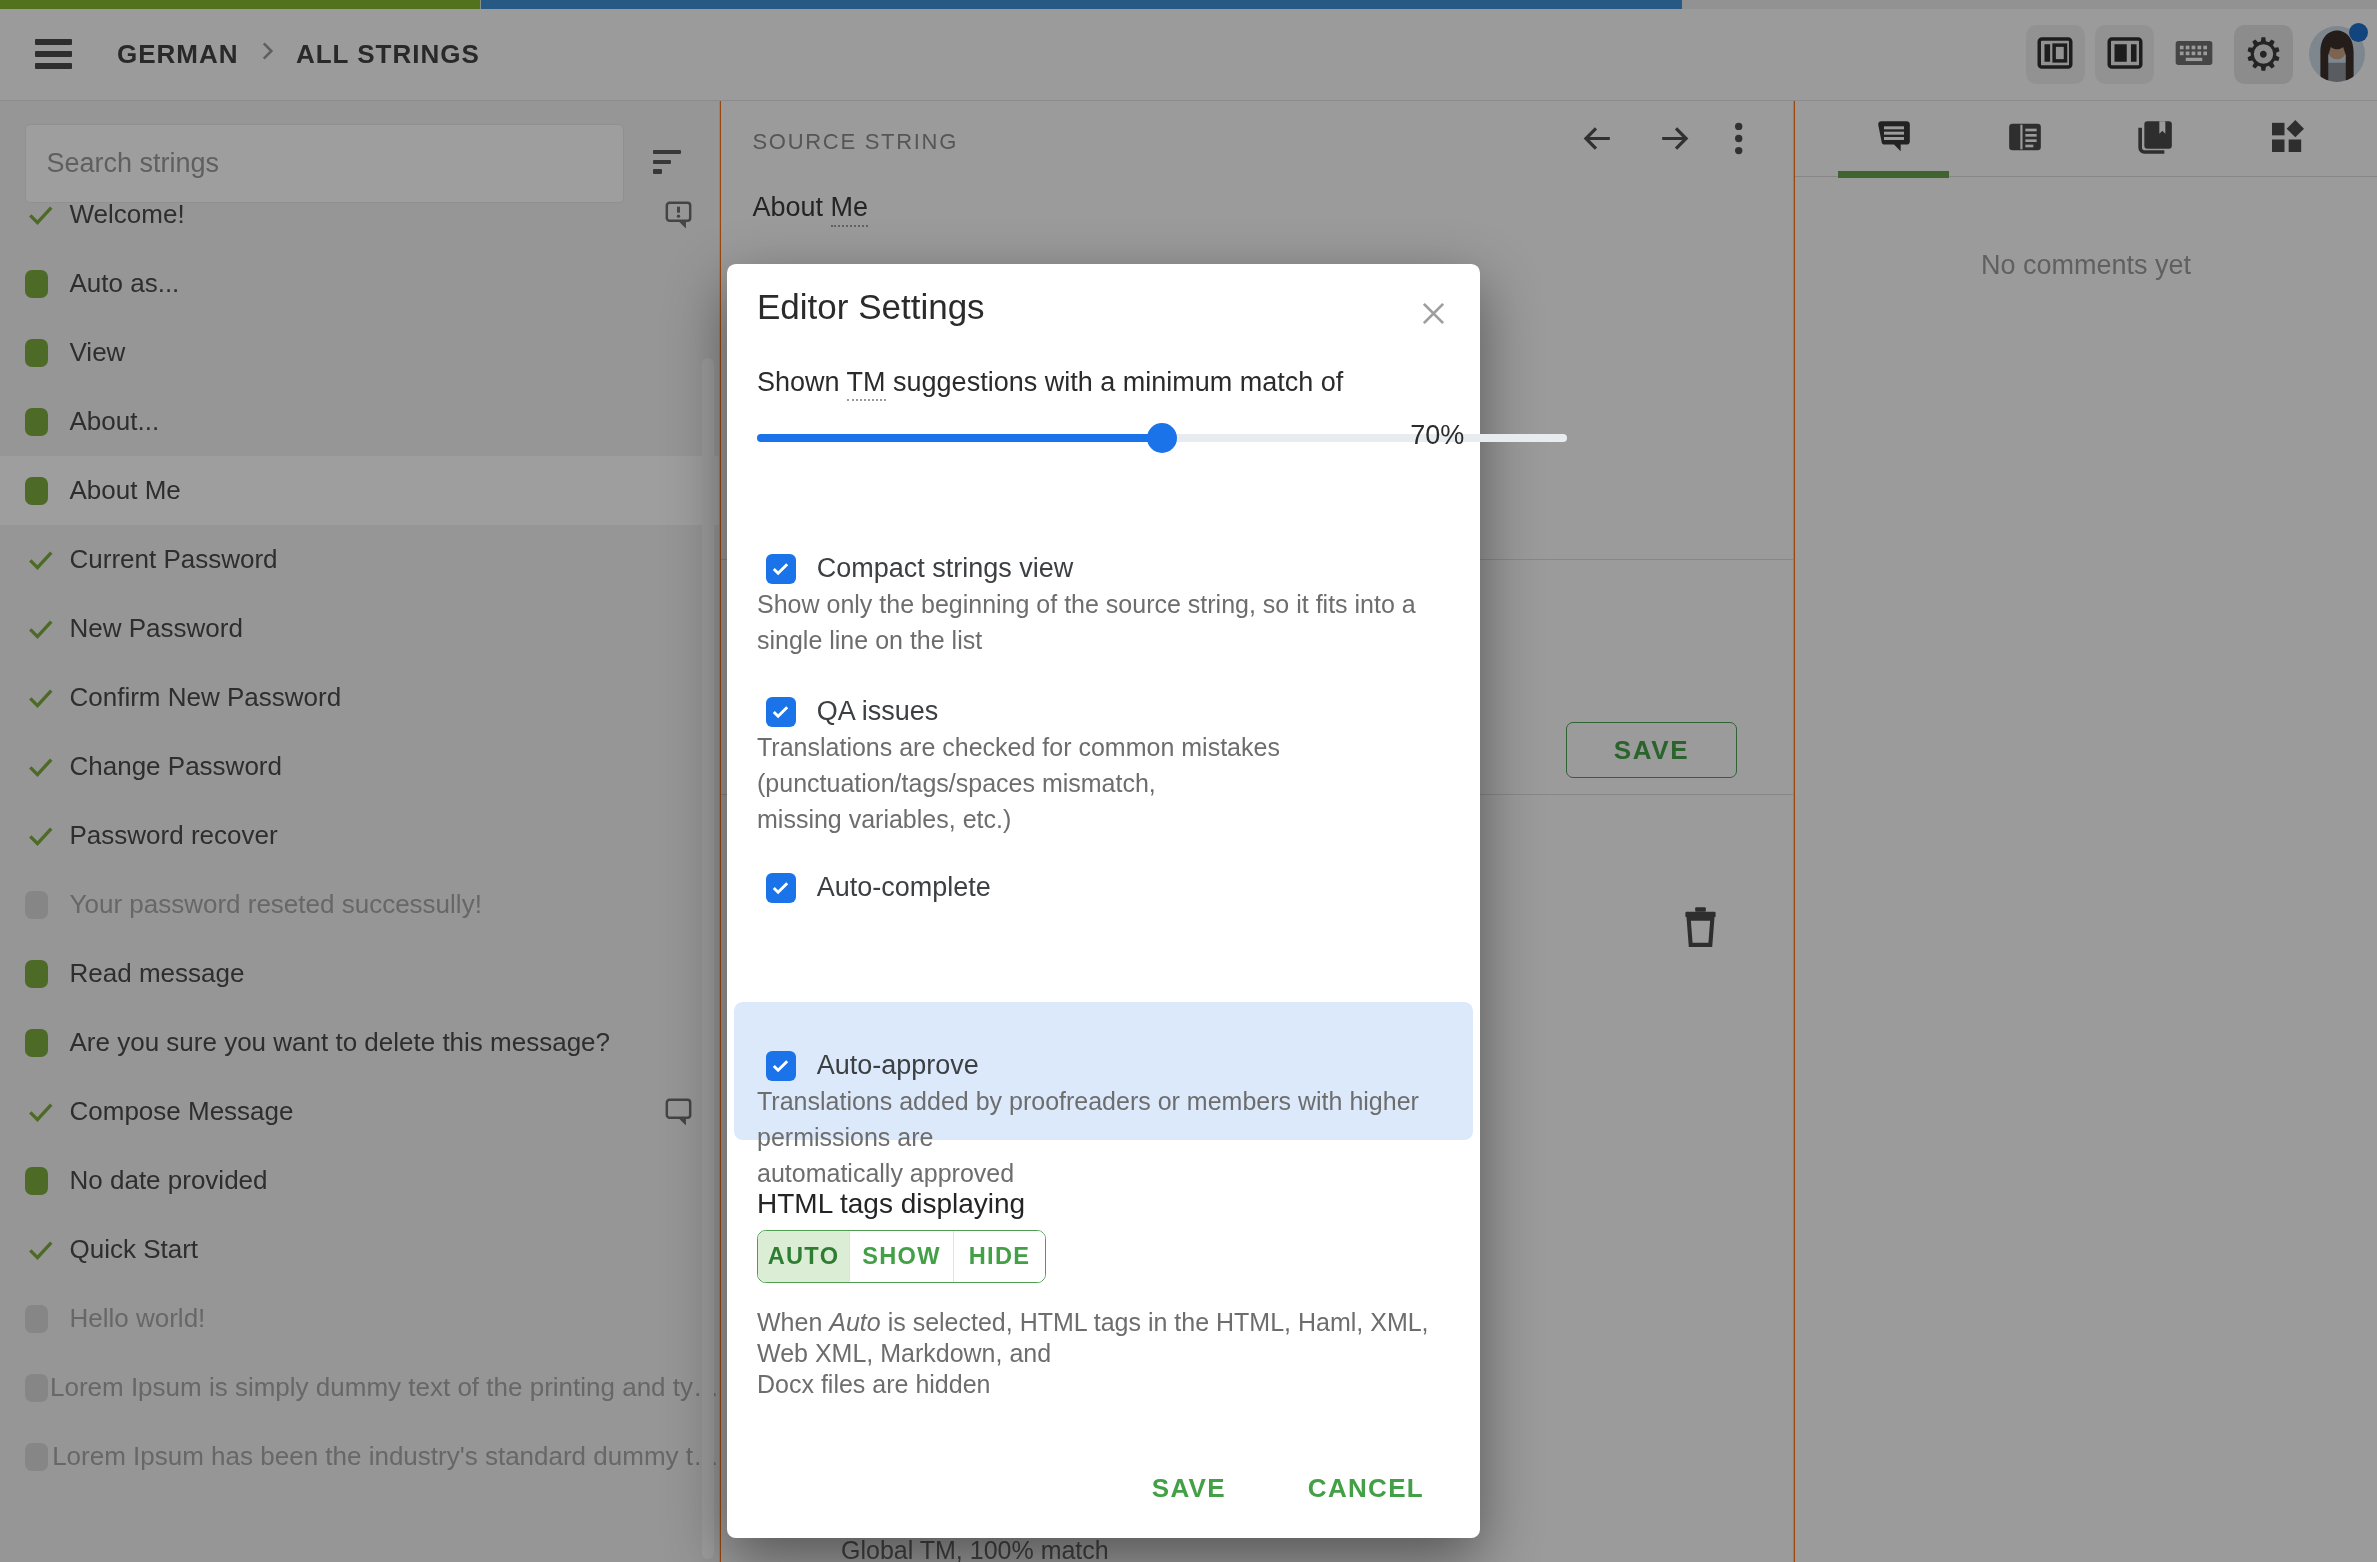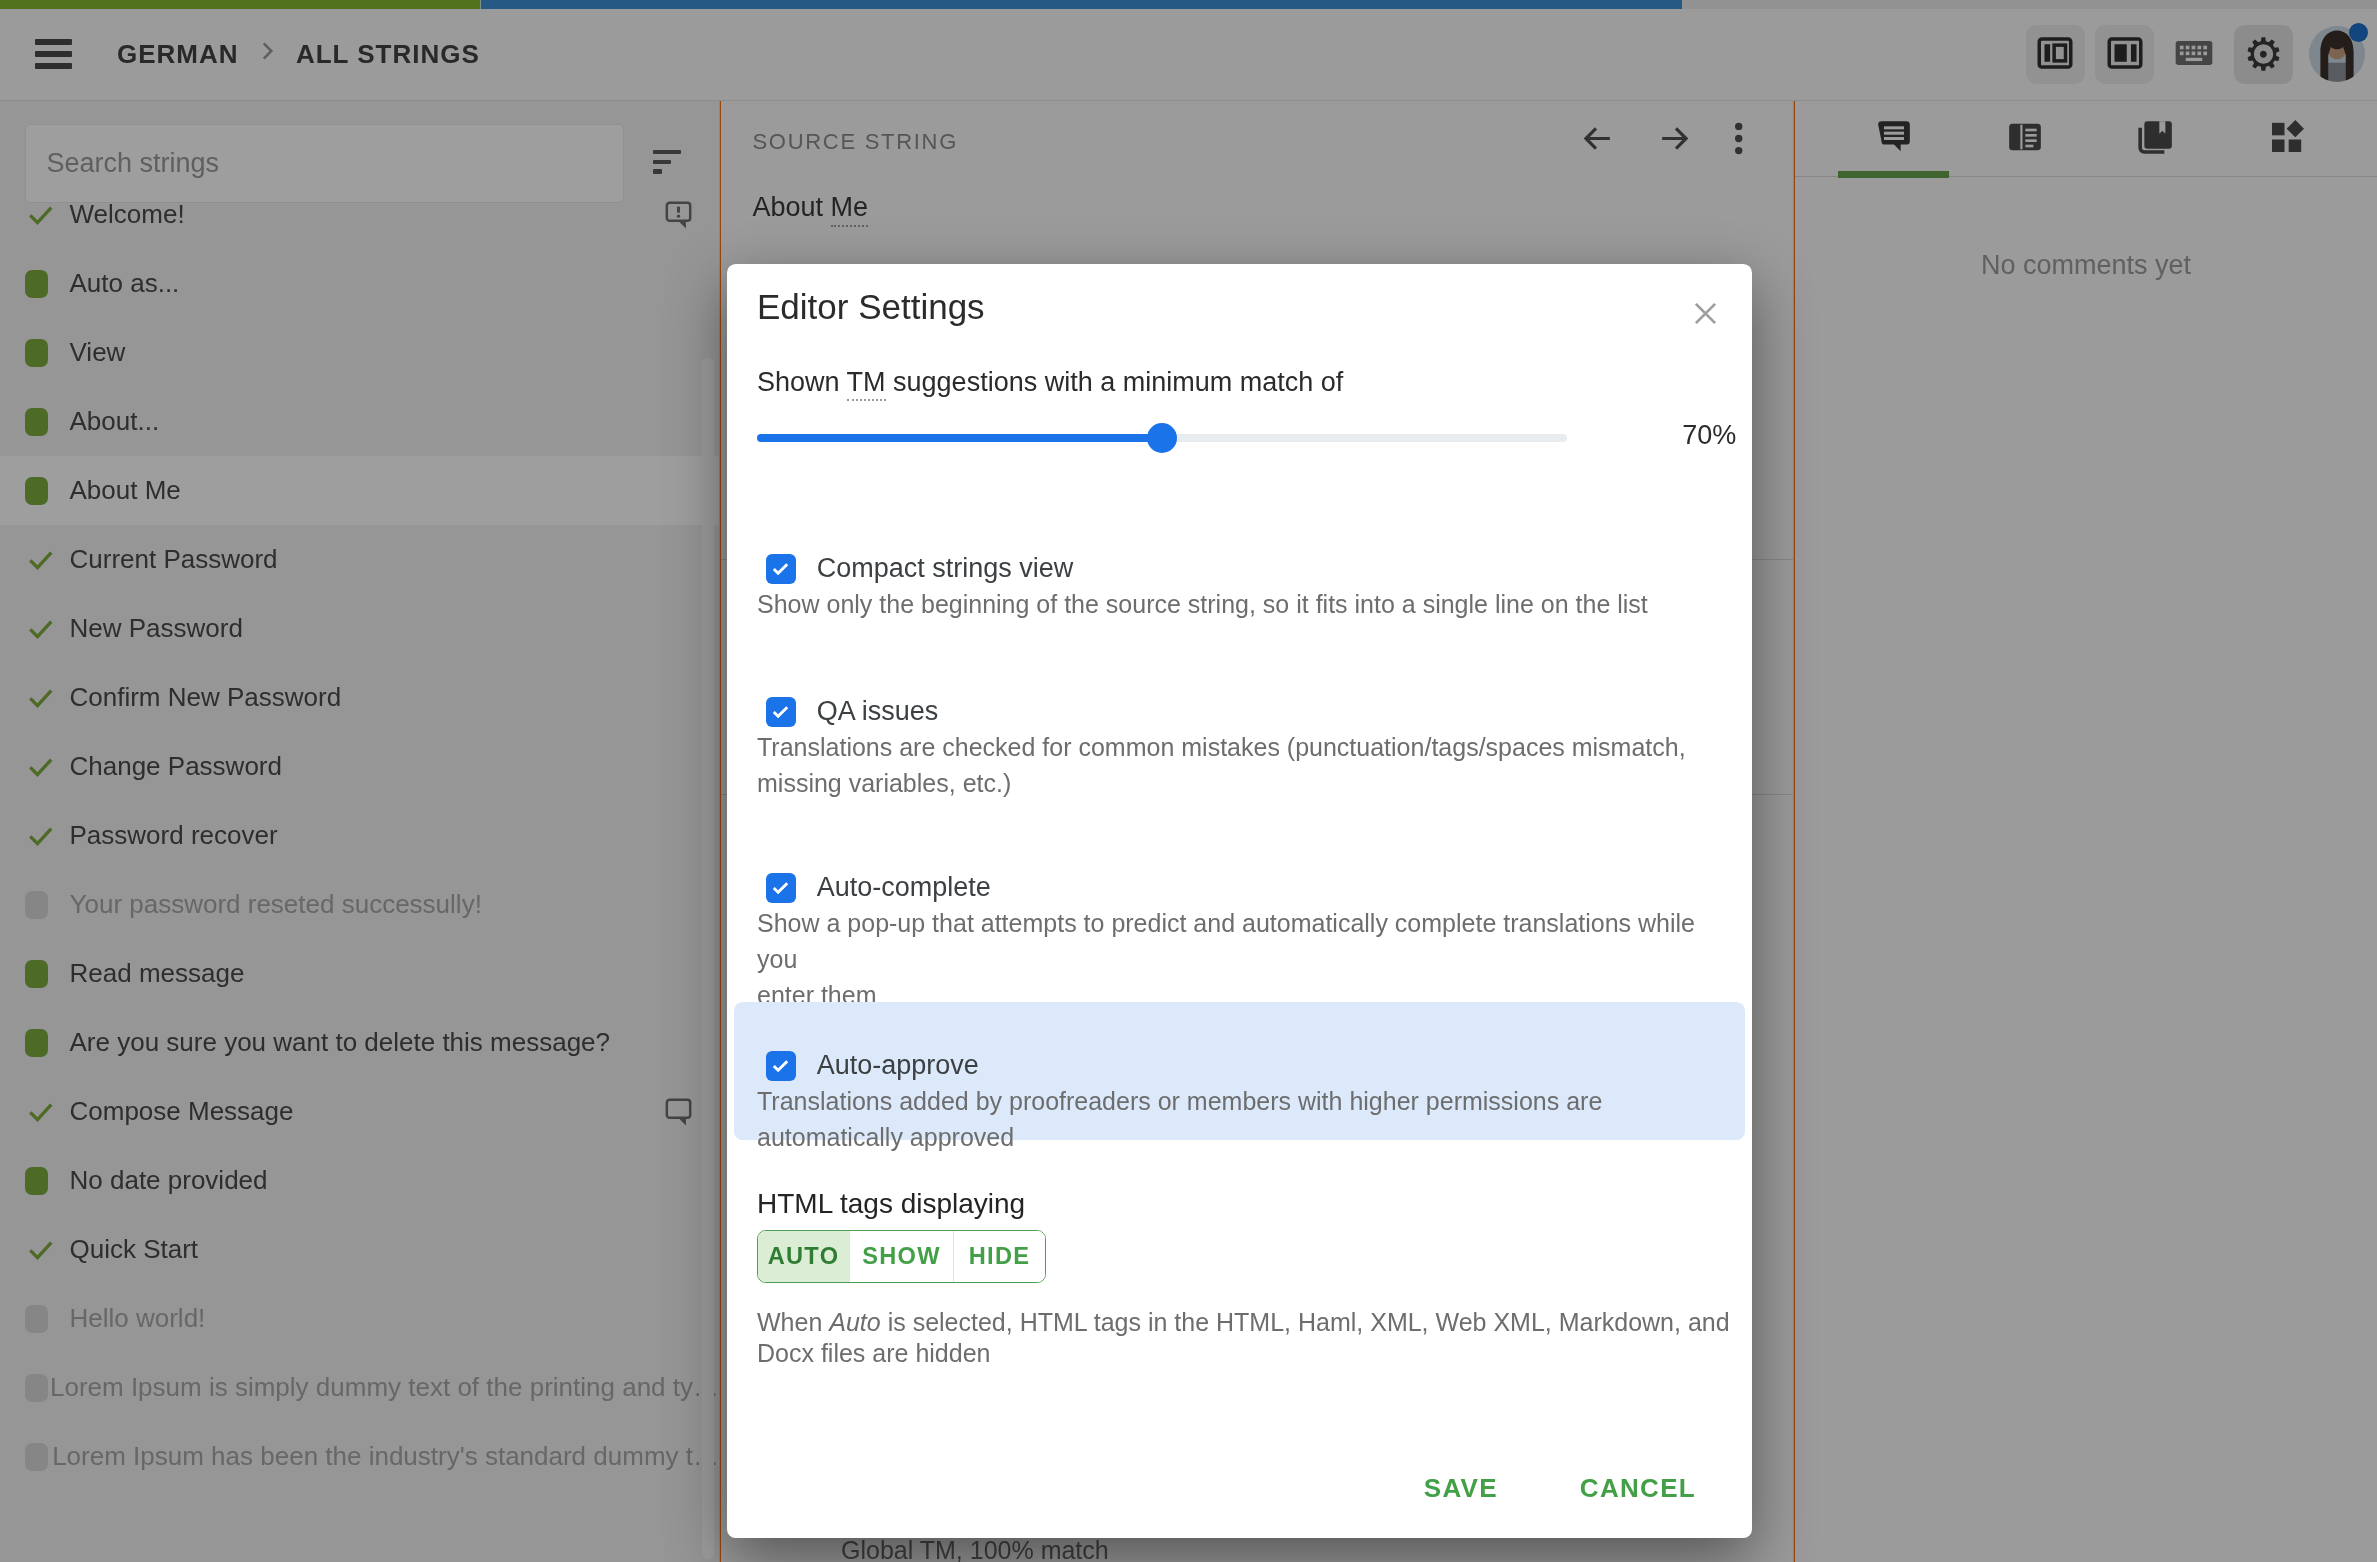--- a/index.html
+++ b/index.html
@@ -58,21 +58,21 @@
   .mid-div2{position:absolute;left:0;right:0;top:693px;height:0.9px;background:#dcdcdc;}
   .trash{position:absolute;left:955px;top:801px;cursor:pointer;}
   .tm-match{position:absolute;left:120px;top:1435px;font-size:25px;color:#6a6a6a;}
   
   .right-panel{position:absolute;left:1795px;top:101px;right:0;bottom:0;background:#fafafa;}
   .tabs{height:75px;border-bottom:1.7px solid #d8d8d8;display:flex;padding-left:33px;}
   .tab{width:131px;display:flex;align-items:center;justify-content:center;position:relative;cursor:pointer;}
   .tab.active::after{content:"";position:absolute;bottom:-1.7px;left:9.6px;right:9.6px;height:7px;background:#68a24c;}
   .empty-text{position:absolute;top:149px;left:0;right:0;text-align:center;font-size:27px;color:#9b9b9b;}
   
-  .modal{position:absolute;left:727px;top:264px;width:1025px;height:1274px;background:#fff;border-radius:8.7px;
+  .modal{position:absolute;left:727px;top:264px;width:753px;height:1274px;background:#fff;border-radius:8.7px;
          box-shadow:0 21px 61px rgba(0,0,0,0.45);z-index:10;}
   .m-title{position:absolute;left:30px;top:23px;font-size:35px;color:#2b2b2b;}
   .m-close{position:absolute;right:30px;top:33px;cursor:pointer;}
   .m-tm-label{position:absolute;left:30px;top:103px;font-size:27px;color:#2b2b2b;}
   .m-abbr{border-bottom:2.6px dotted #999;padding-bottom:1.7px;}
   .m-slider{position:absolute;left:30px;top:159px;width:810px;height:30px;cursor:pointer;}
   .m-track{position:absolute;left:0;right:0;top:10.5px;height:8.7px;background:#e9ecef;border-radius:4.4px;}
   .m-fill{position:absolute;left:0;top:10.5px;height:8.7px;background:#1a73e8;border-radius:4.4px;}
   .m-thumb{position:absolute;top:0;width:30px;height:30px;margin-left:-15px;border-radius:50%;background:#1a73e8;}
   .m-value{position:absolute;right:15.7px;top:156px;font-size:27px;color:#2b2b2b;}
@@ -469,22 +469,20 @@
 
     <div class="m-setting" style="top:580px">
       <div class="cb-row">
         <span class="cb">
             <svg viewBox="0 0 24 24" width="23" height="23">
               <path d="M5 12.5l4.5 4.5L19 7.5" stroke="#fff" stroke-width="3" fill="none"></path>
             </svg>
           </span>
         <span class="cb-label">Auto-complete</span>
       </div>
-      <div class="m-desc">Show a pop-up that attempts to predict and automatically complete translations while you
-enter them</div>
     </div>
 
     <div class="m-highlight">
       <div class="cb-row">
         <span class="cb">
             <svg viewBox="0 0 24 24" width="23" height="23">
               <path d="M5 12.5l4.5 4.5L19 7.5" stroke="#fff" stroke-width="3" fill="none"></path>
             </svg>
           </span>
         <span class="cb-label">Auto-approve</span>

